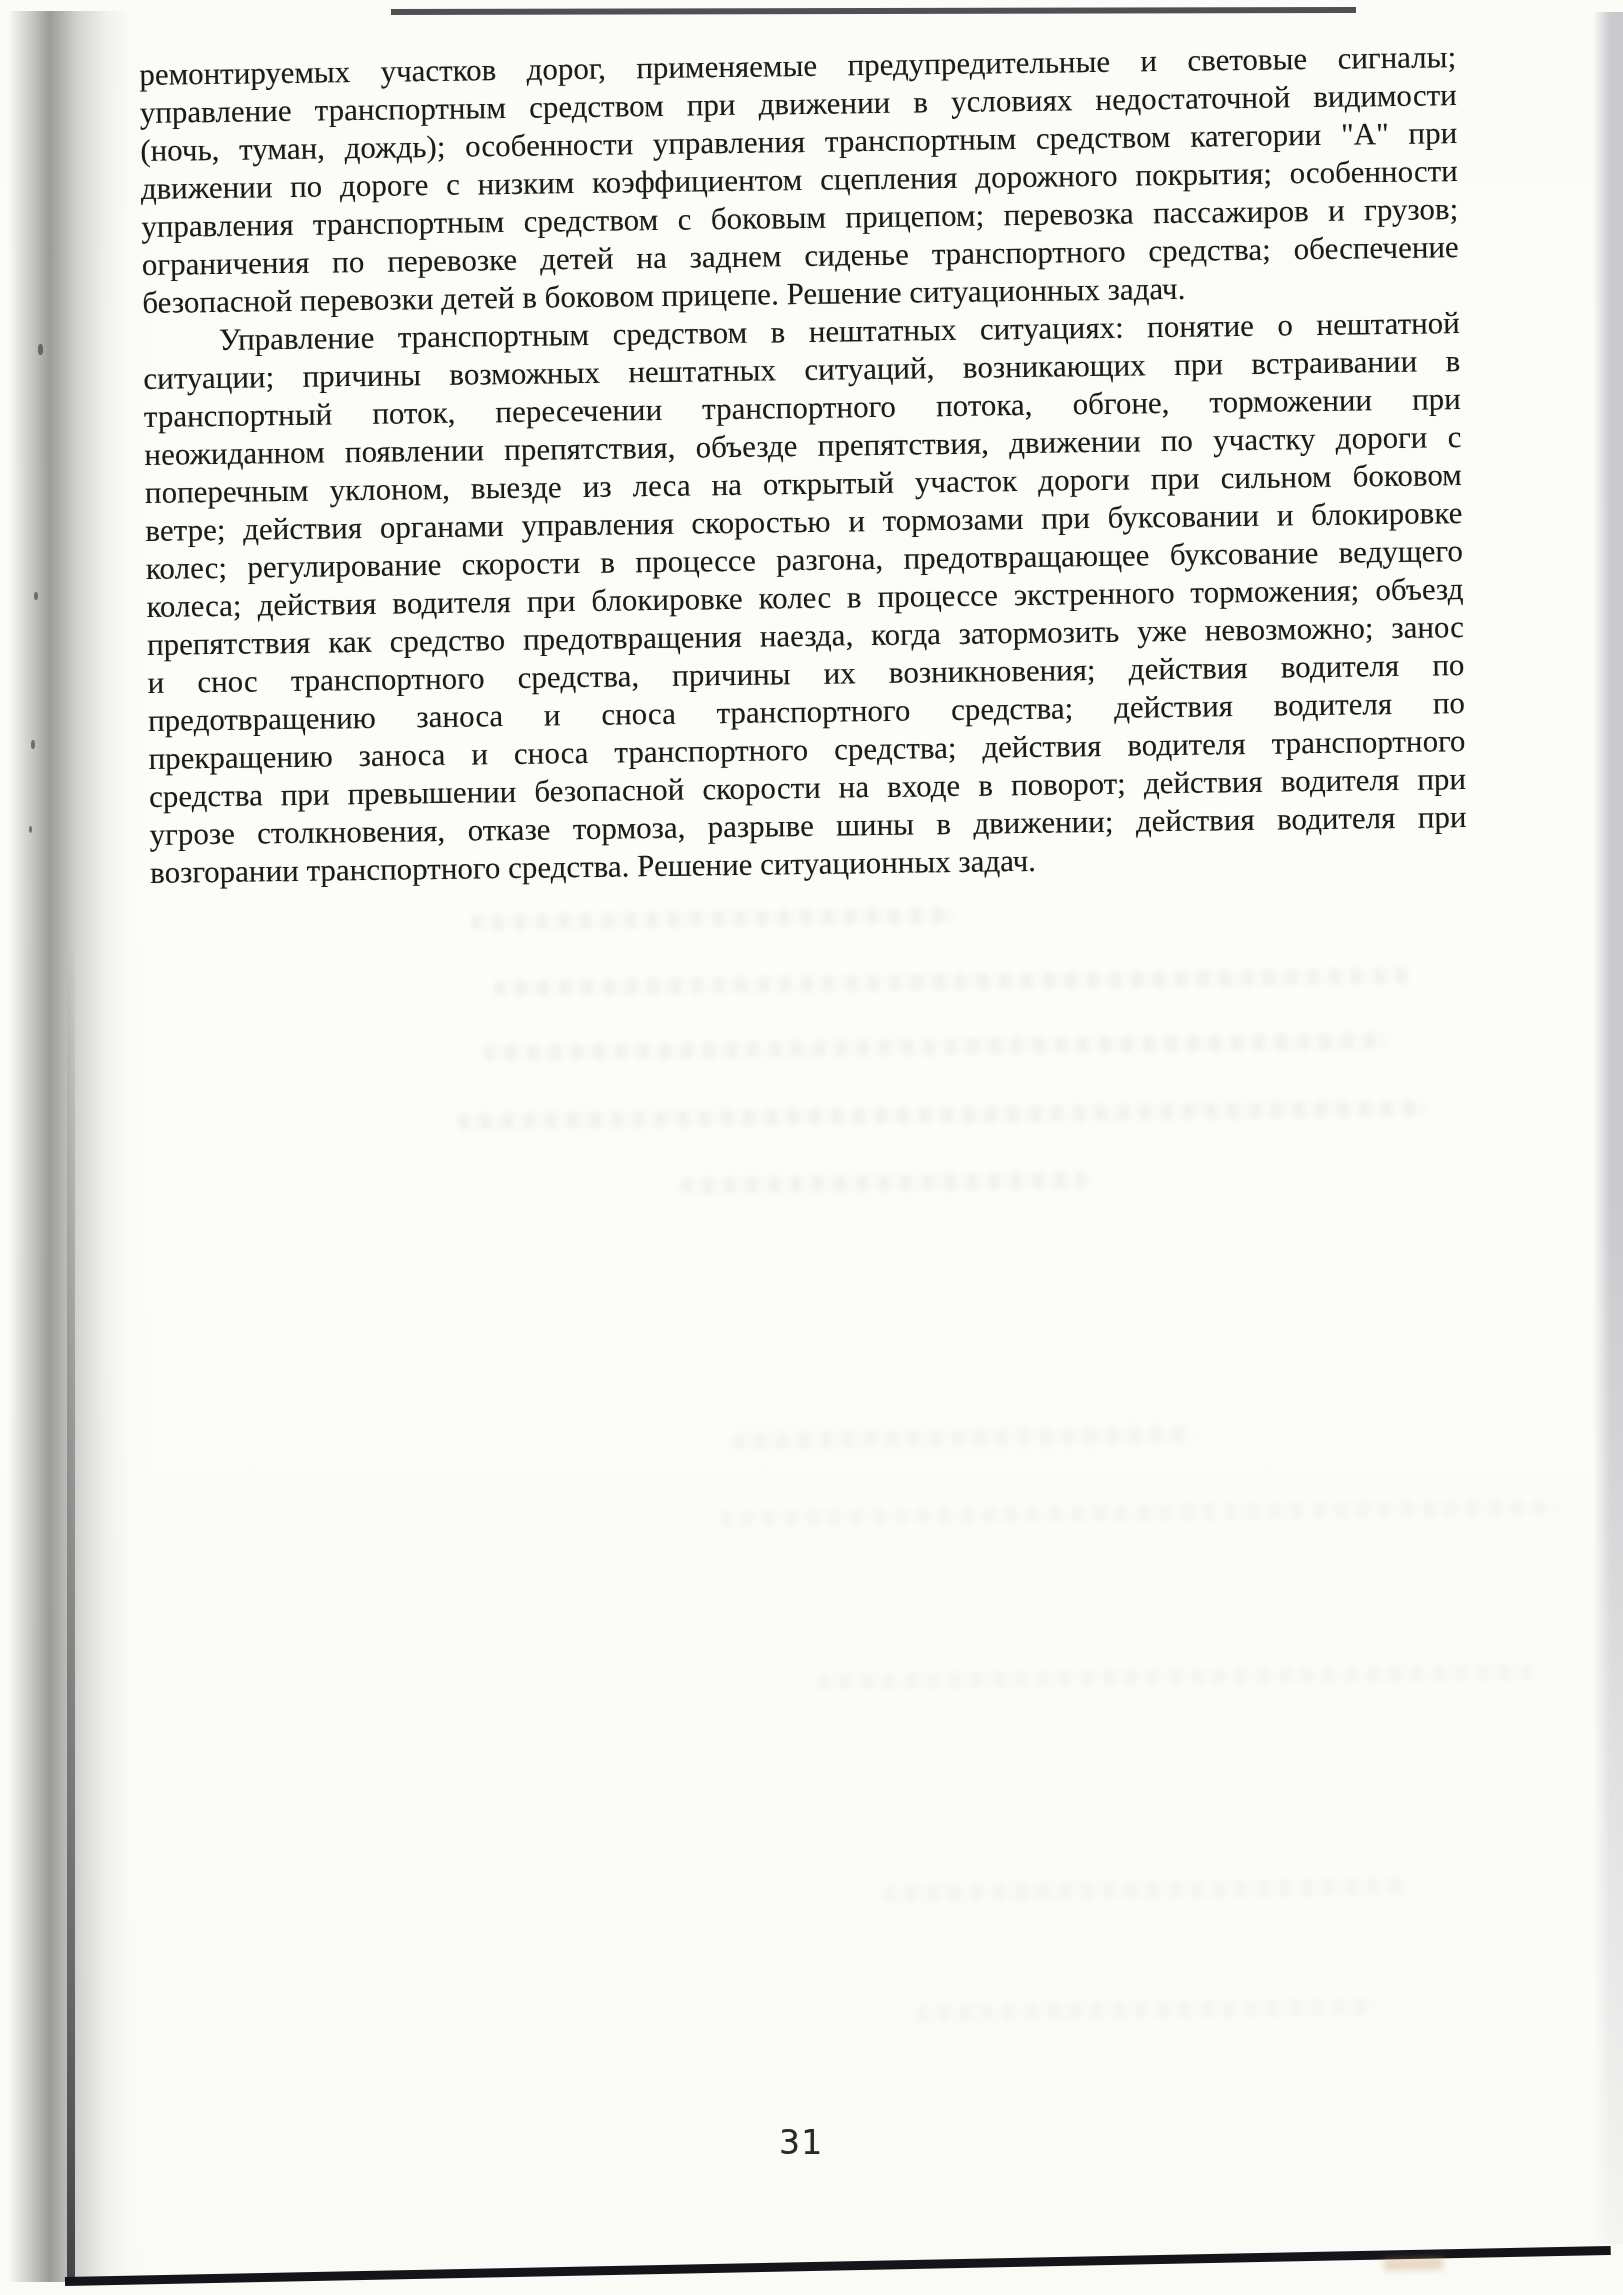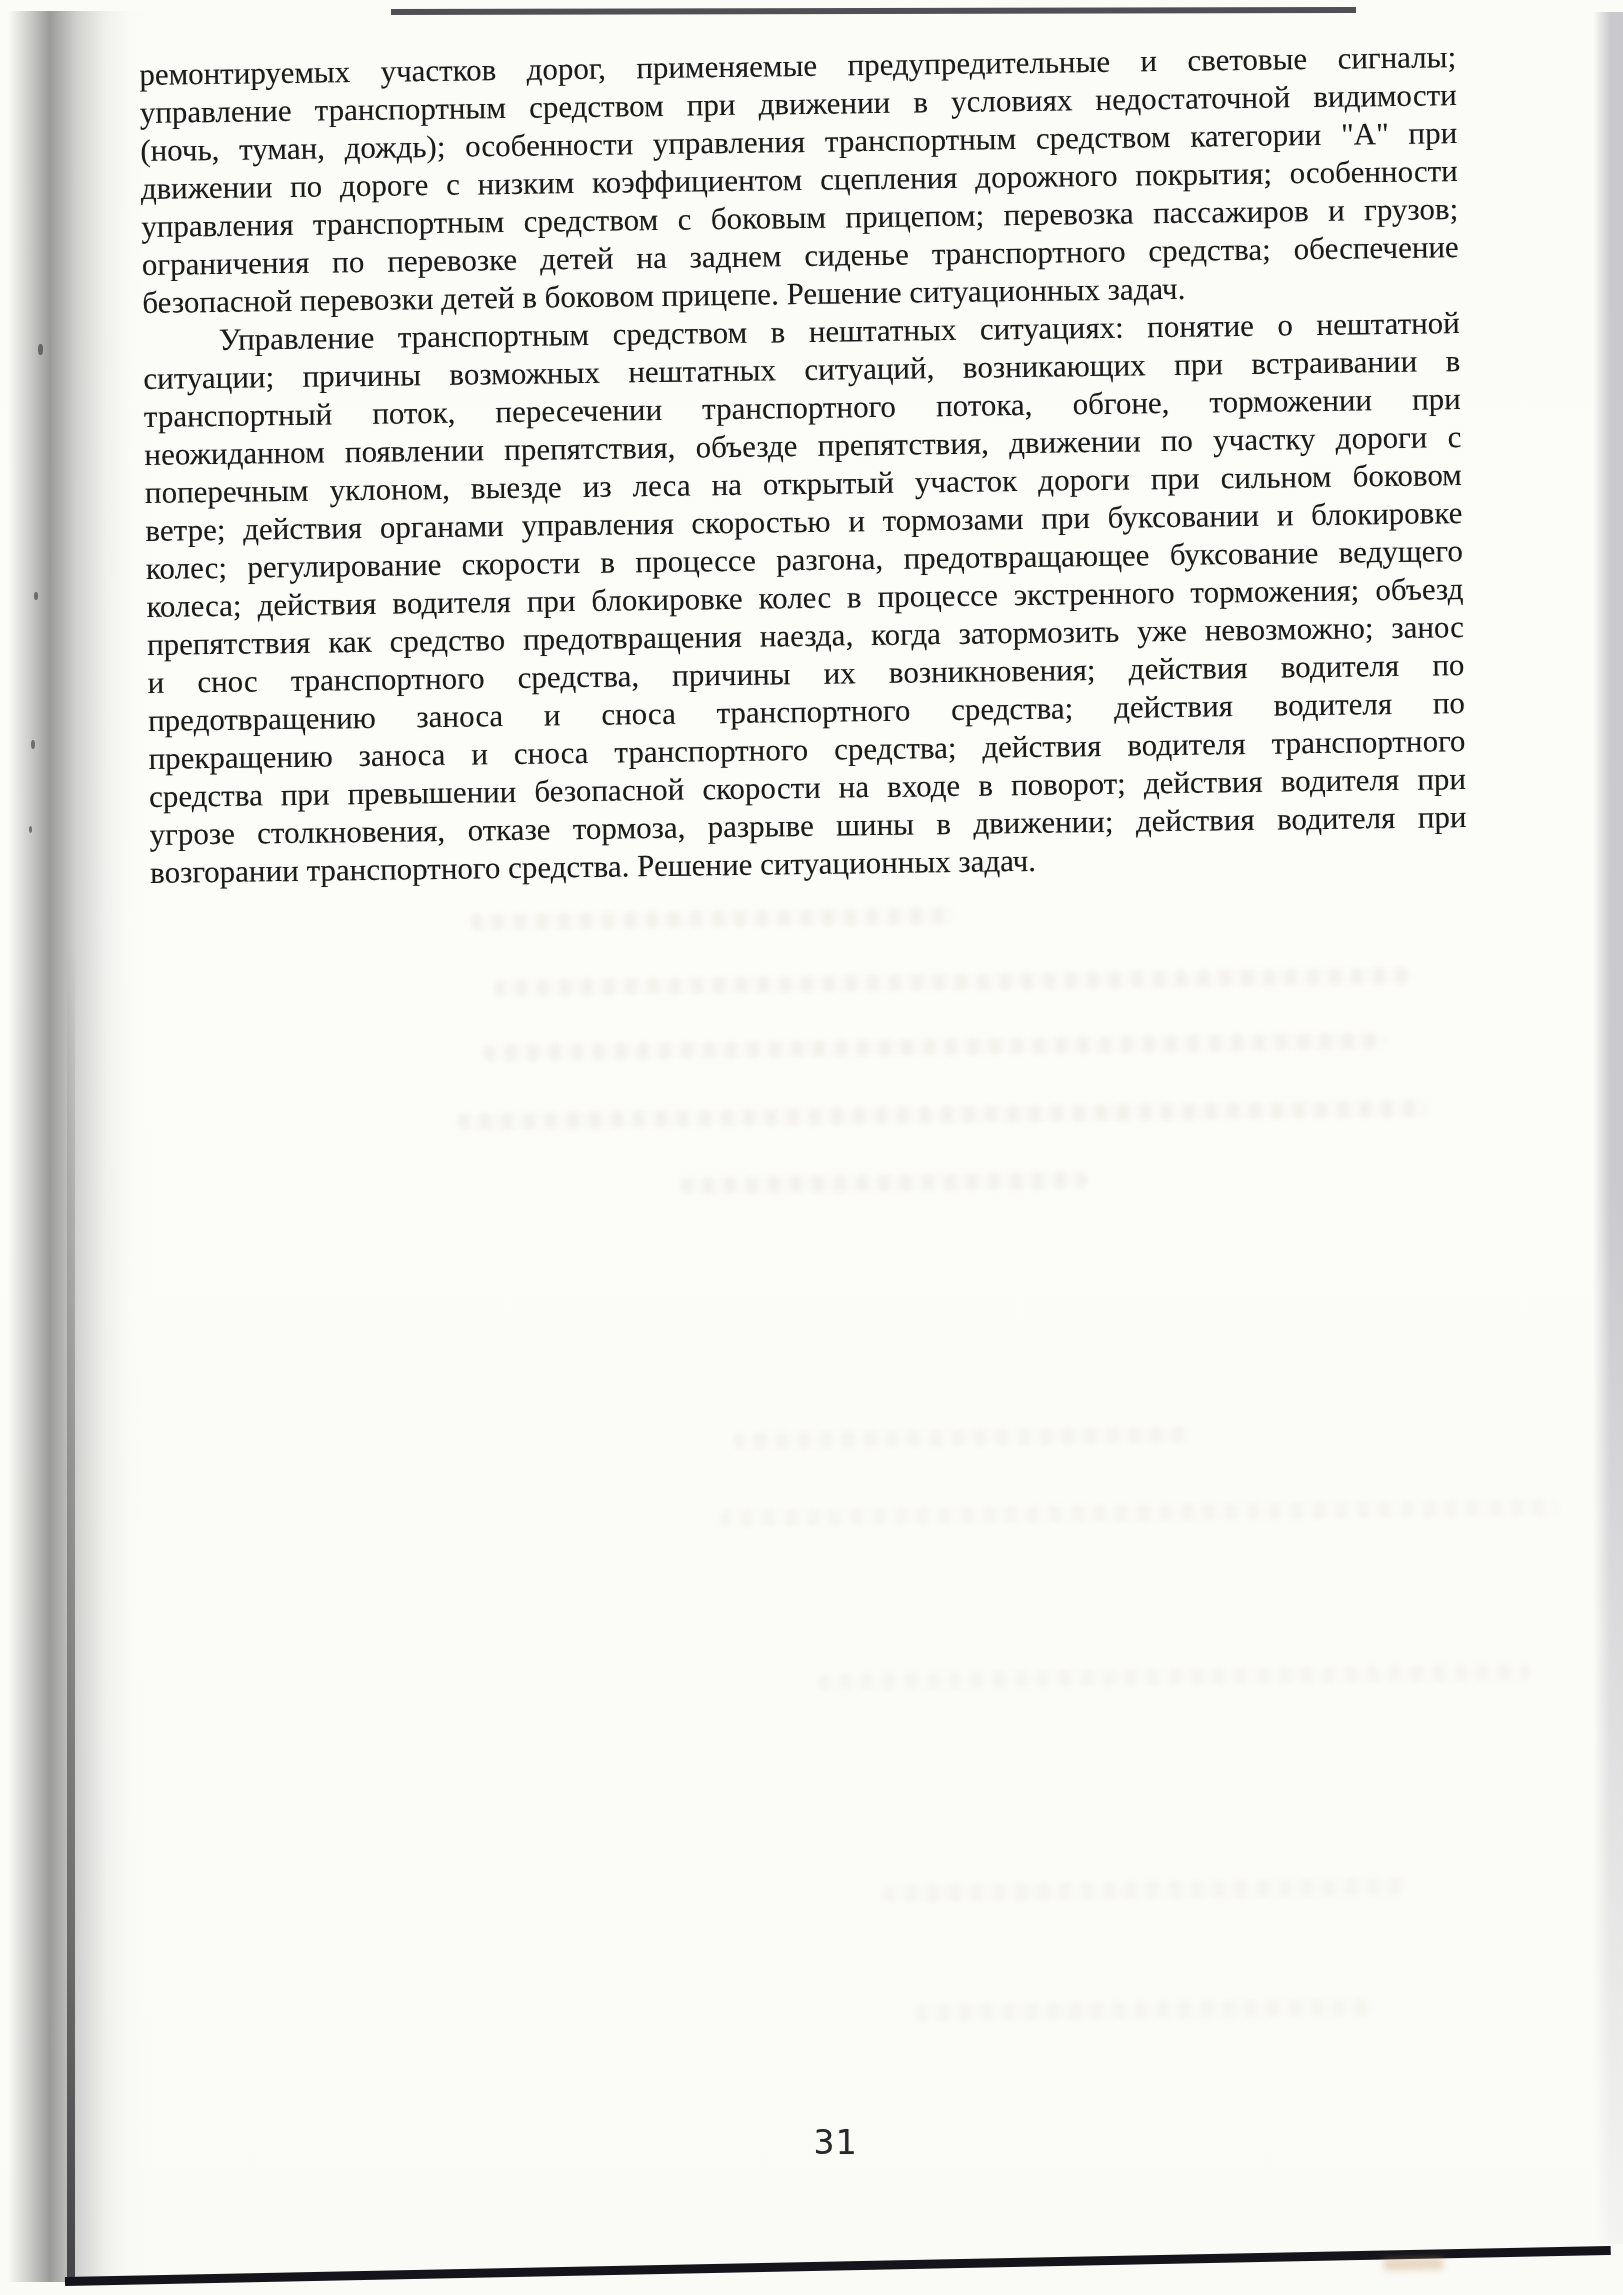--- a/index.html
+++ b/index.html
@@ -77,21 +77,21 @@
   .line{
     height:38px;line-height:38px;font-size:31px;
     white-space:normal;
     text-align:justify;text-align-last:justify;text-justify:inter-word;
     text-shadow:0 0 0.8px rgba(25,25,25,.38);
   }
   .line.para-end{text-align-last:left;}
   .line.indent{padding-left:76px;}
   .page-number{
     position:absolute;left:779px;top:2123px;width:79px;
-    text-align:right;
+    text-align:left;
     font-family:"DejaVu Sans", sans-serif;
     font-size:33px;color:#26282a;letter-spacing:1.3px;
     text-shadow:0 0 0.7px rgba(30,30,30,.4);
   }
 </style>
 </head>
 <body>
 
 <div class="scan-page">
 

